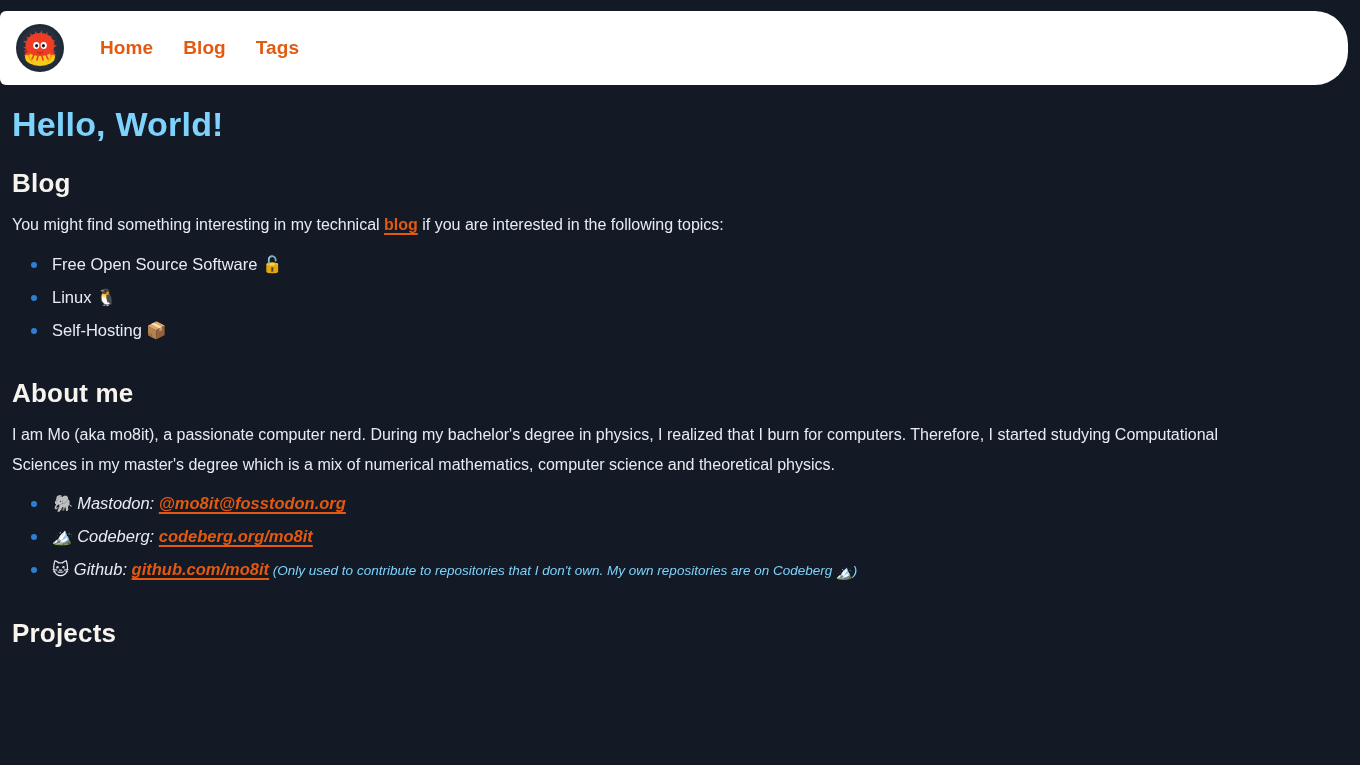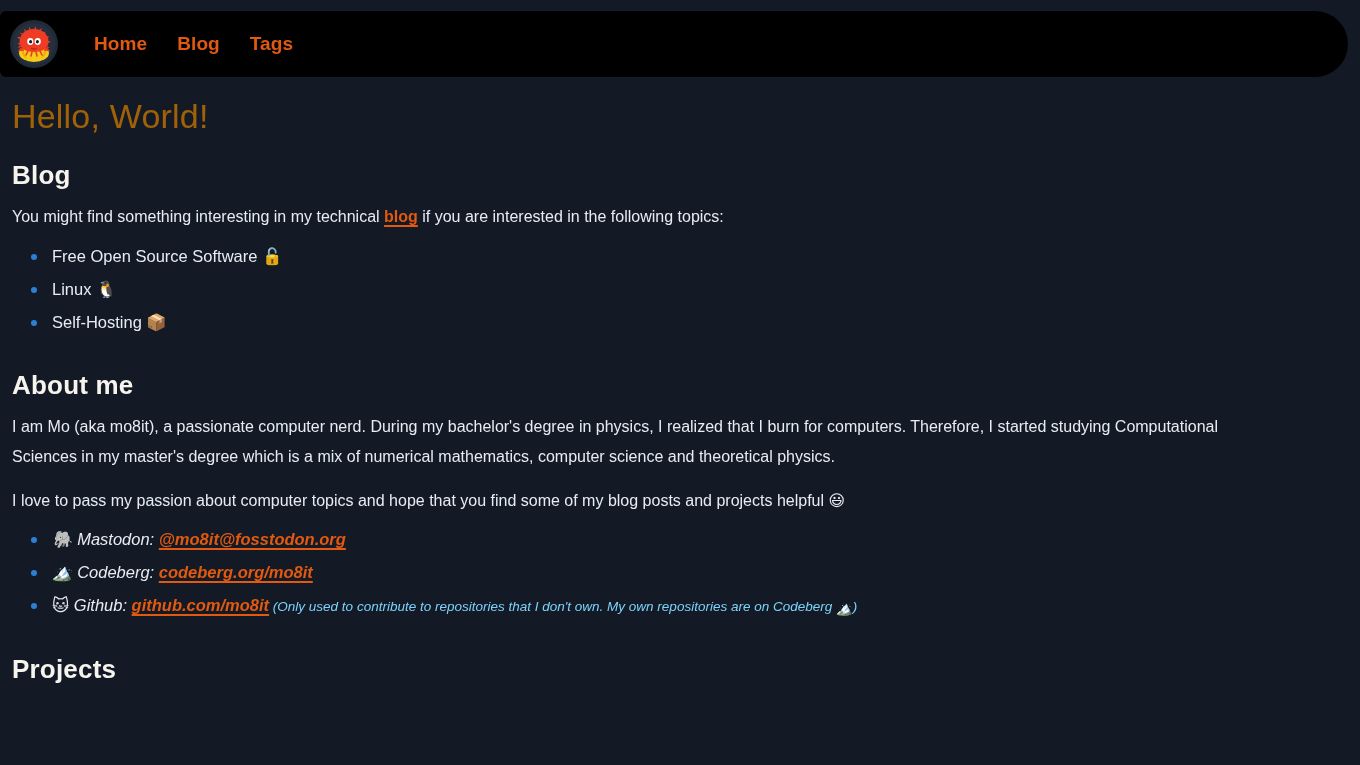--- a/index.html
+++ b/index.html
@@ -12,27 +12,27 @@
     overflow: hidden;
     background: #131a26;
     font-family: "Liberation Sans", "DejaVu Sans", sans-serif;
     color: #e9eef5;
     -webkit-font-smoothing: antialiased;
   }
 
   
   .navbar {
     position: relative;
-    height: 66px;
+    height: 74px;
     margin: 11px 12px 0 0;
-    background: #000000;
+    background: #ffffff;
     border-radius: 6px 33px 33px 6px;
     display: flex;
     align-items: center;
-    padding-left: 10px;
+    padding-left: 16px;
     box-sizing: border-box;
   }
   .logo {
     width: 48px;
     height: 48px;
     border-radius: 50%;
     background: radial-gradient(circle at 50% 50%, #27313f 0%, #212a37 60%, #1e2734 100%);
     display: flex;
     align-items: center;
     justify-content: center;
@@ -55,22 +55,22 @@
     letter-spacing: 0.1px;
     cursor: pointer;
   }
 
   
   .content {
     padding: 0 12px 0 12px;
   }
   h1.page-title {
     font-size: 34px;
-    font-weight: normal;
-    color: #a16207;
+    font-weight: bold;
+    color: #7dd3fc;
     margin: 20px 0 0 0;
     letter-spacing: 0.2px;
   }
   h2.section-title {
     font-size: 26px;
     font-weight: bold;
     color: #f7f4ee;
     margin: 24px 0 0 0;
     letter-spacing: 0.2px;
   }
@@ -193,23 +193,20 @@
     <li>
       <span>Self-Hosting</span>
       <span class="emoji">📦</span>
     </li>
   </ul>
 
   <h2 class="section-title about">About me</h2>
 
   <p class="para">I am Mo (aka mo8it), a passionate computer nerd. During my bachelor's degree in physics, I realized that I burn for computers. Therefore, I started studying Computational Sciences in my master's degree which is a mix of numerical mathematics, computer science and theoretical physics.</p>
 
-  <p class="para tight">
-    <span>I love to pass my passion about computer topics and hope that you find some of my blog posts and projects helpful </span><span class="emoji">😃</span>
-  </p>
 
 
   <ul class="bullets accounts">
     <li>
       <span class="emoji">🐘</span>
       <span>Mastodon: </span><a class="link">@mo8it@fosstodon.org</a>
     </li>
     <li>
       <span class="emoji">🏔️</span>
       <span>Codeberg: </span><a class="link">codeberg.org/mo8it</a>

